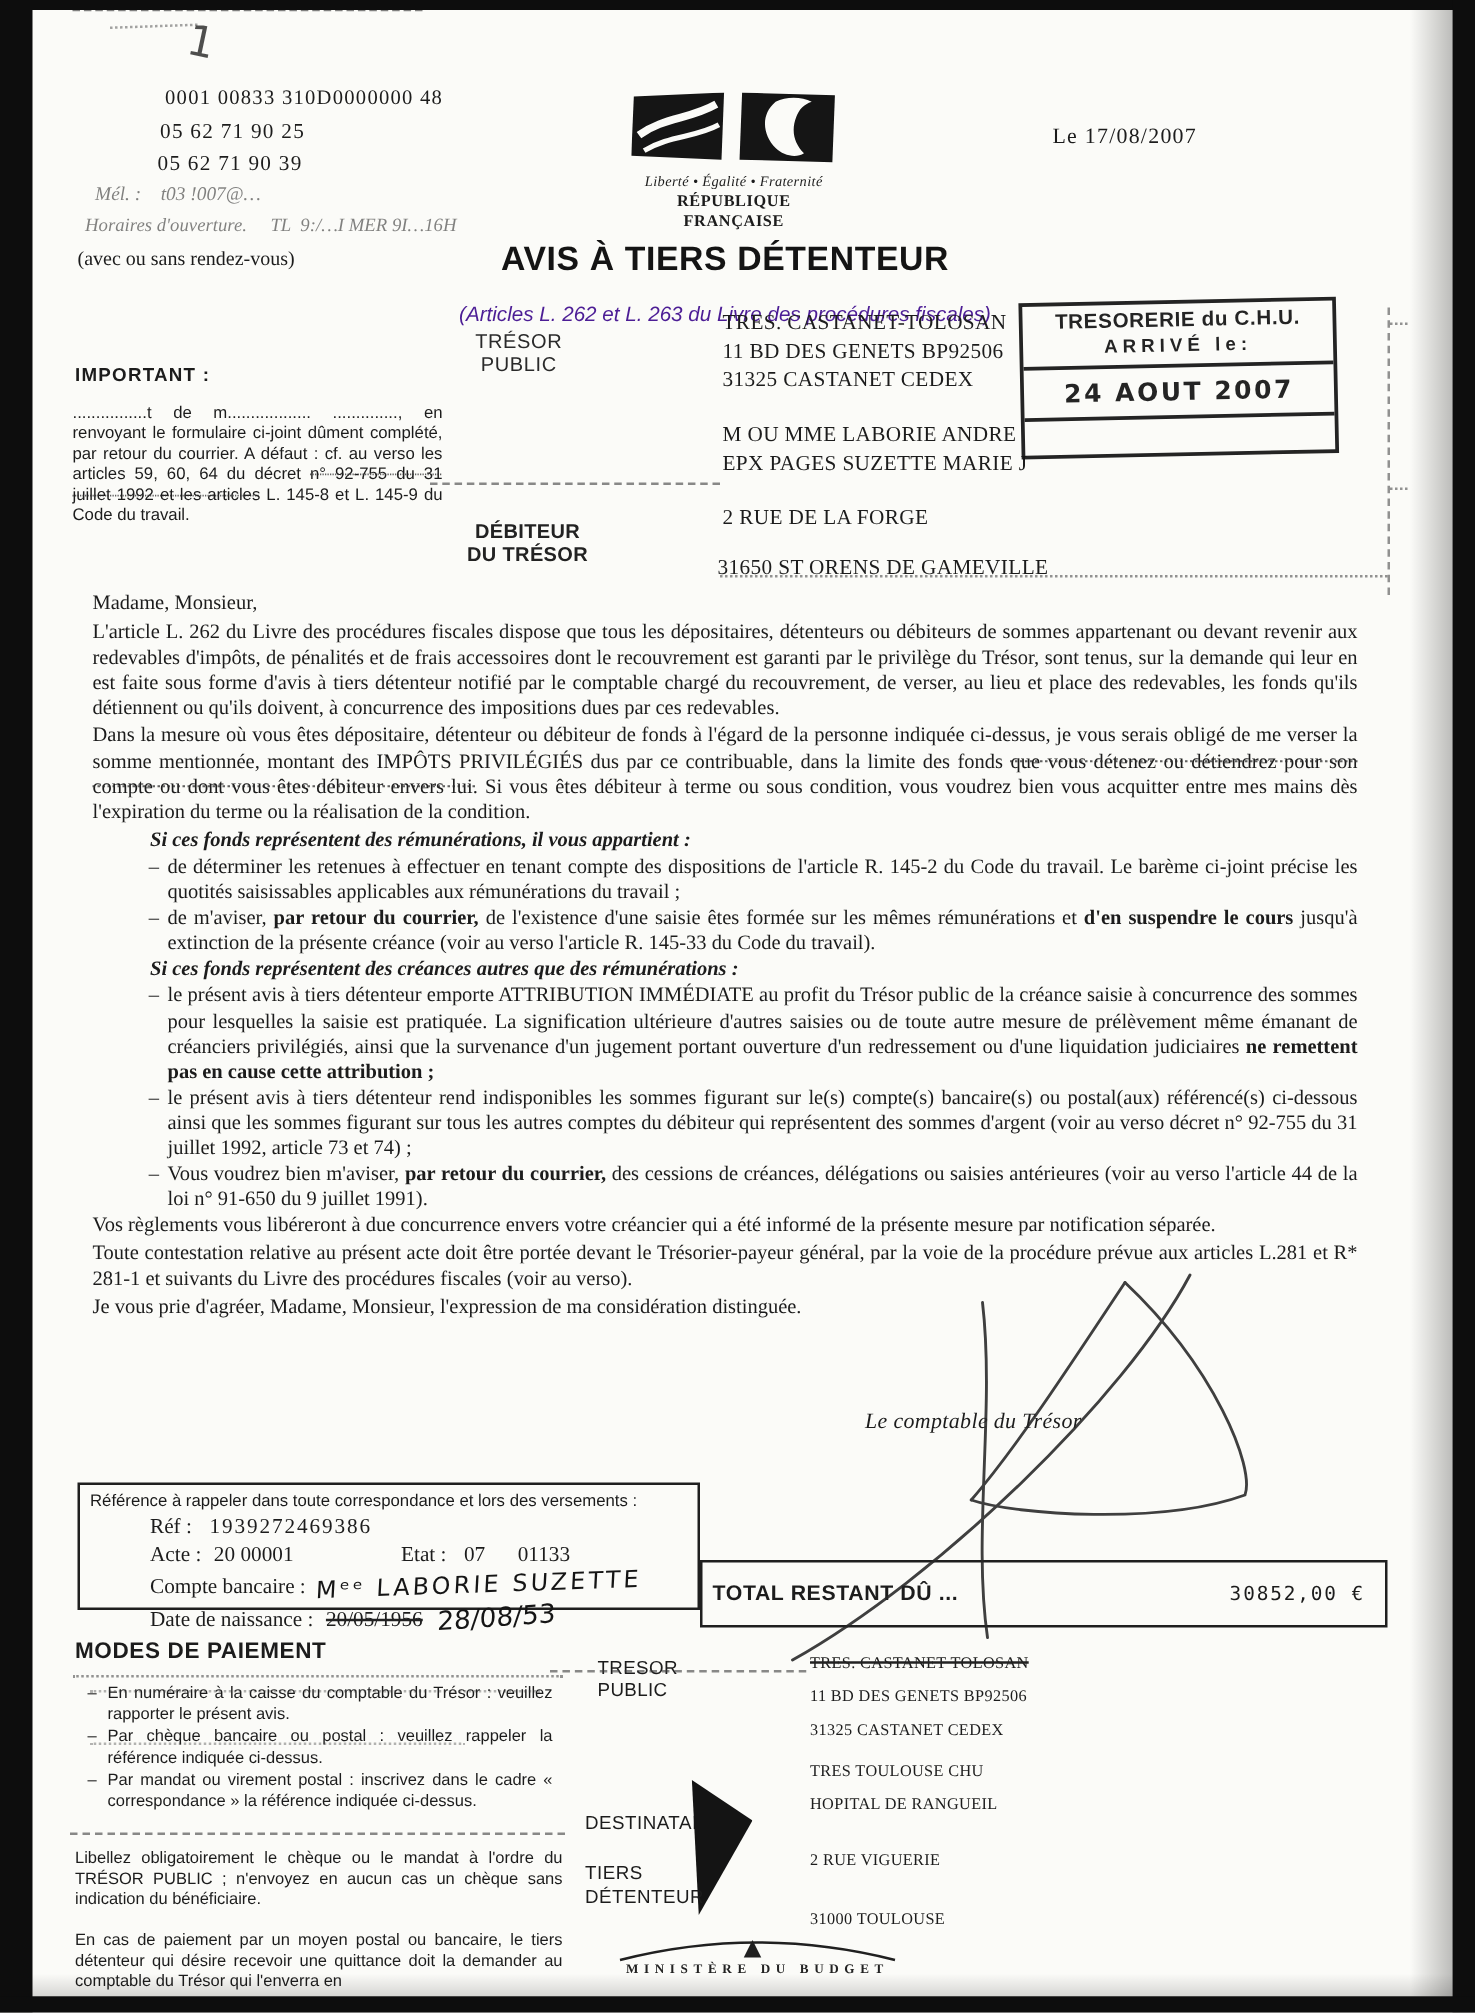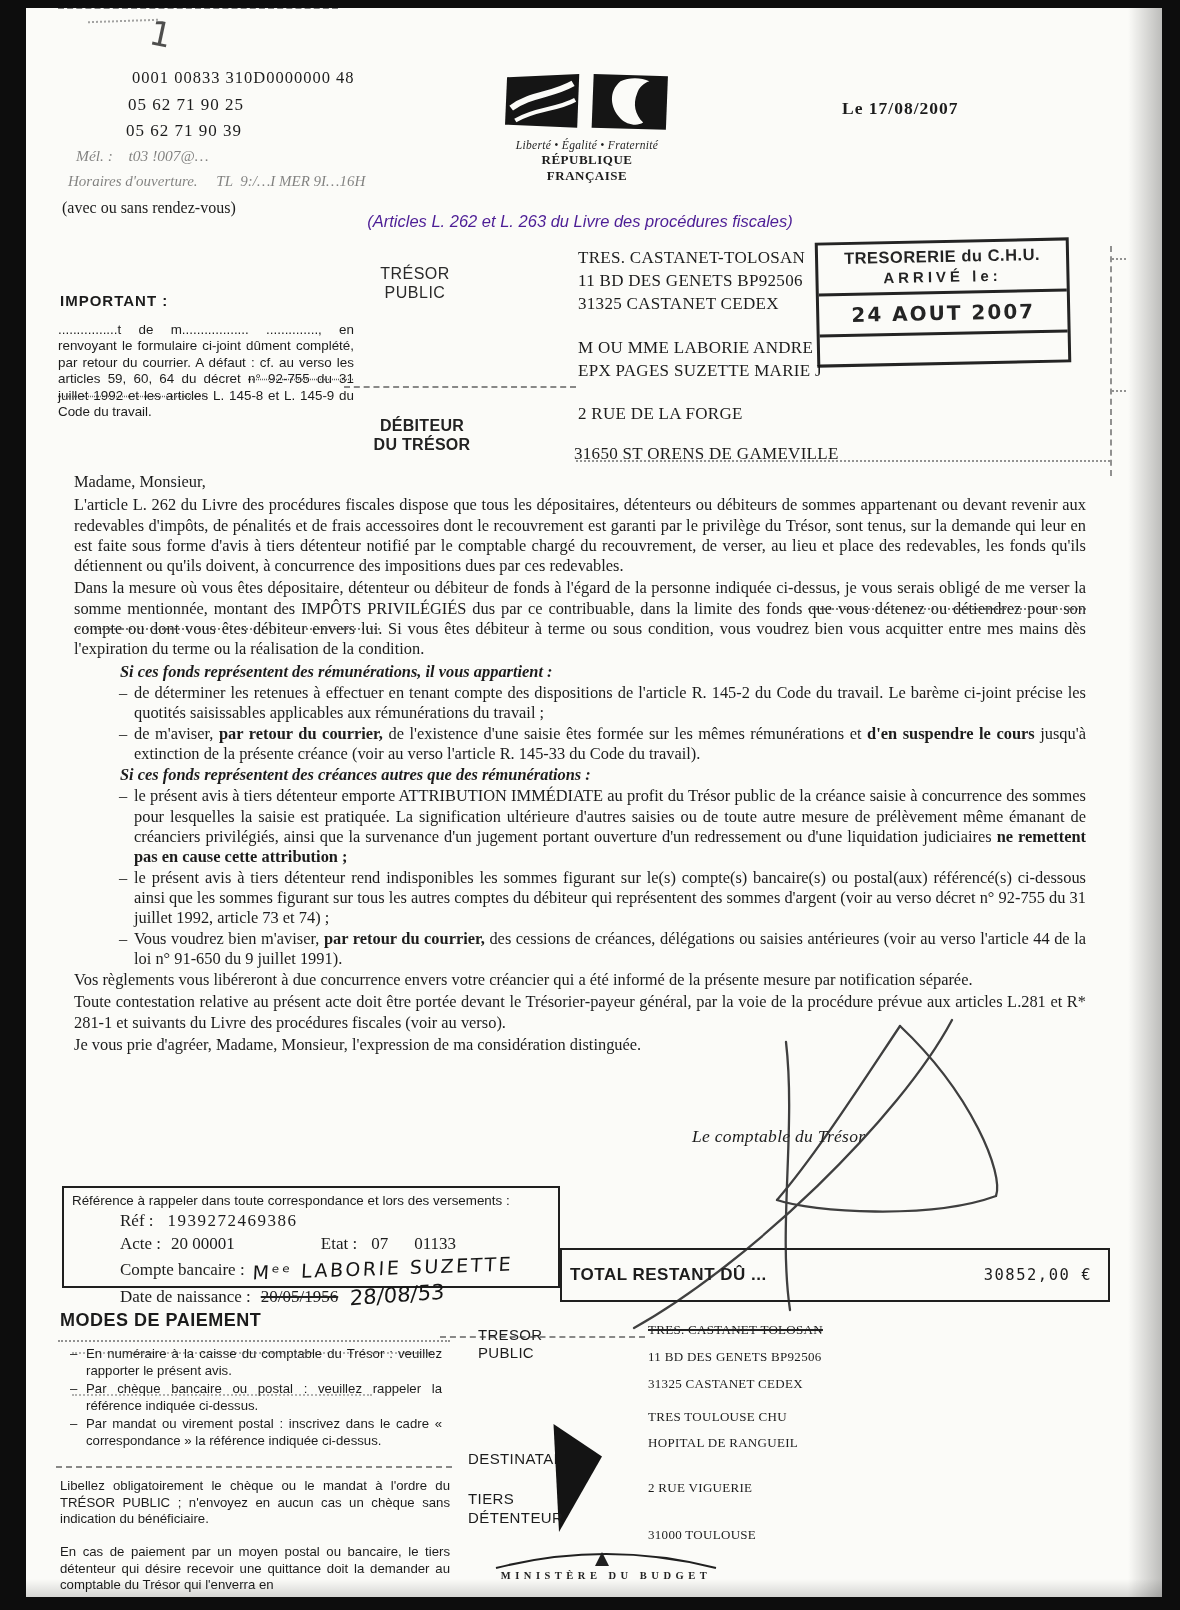--- a/index.html
+++ b/index.html
@@ -28,21 +28,21 @@
   
   .serial { left:132px; top:68px; font-size:16.5px; letter-spacing:1px; }
   .phone1 { left:128px; top:95px; font-size:17px; letter-spacing:1px; }
   .phone2 { left:126px; top:121px; font-size:17px; letter-spacing:1px; }
   .email-line { left:76px; top:147px; font-size:15.5px; }
   .hours-line { left:68px; top:173px; font-size:15px; }
   .rdv-line { left:62px; top:199px; font-size:16px; }
   .logo-block { left:503px; top:74px; width:168px; text-align:center; }
   .logo-motto { font-style:italic; font-size:11.5px; margin-top:1px; letter-spacing:.3px; }
   .logo-republic { font-size:13px; font-weight:bold; letter-spacing:.5px; margin-top:1px; }
-  .date-line { left:842px; top:98px; font-size:17.5px; letter-spacing:1px;font-weight:bold; }
+  .date-line { left:842px; top:98px; font-size:17.5px; letter-spacing:1px; }
 
   .title-block { left:320px; top:192px; width:520px; text-align:center; }
   .title-main { font-family:"Liberation Sans","DejaVu Sans",sans-serif; font-weight:bold; font-size:27px; letter-spacing:.5px; color:#141414; }
   .title-sub  { font-family:"Liberation Sans","DejaVu Sans",sans-serif; font-style:italic; font-size:16.5px; margin-top:20px; color:#4c1d95; }
 
   .sender-label { left:350px; top:264px; width:130px; text-align:center; font-size:16px; line-height:19px; color:#2a2a2a; letter-spacing:.5px; }
   .sender-address { left:578px; top:246px; font-size:17px; line-height:23px; letter-spacing:.3px; }
   .recipient { left:578px; top:336px; font-size:17px; line-height:23px; letter-spacing:.3px; }
   .debtor-label { left:352px; top:416px; width:140px; text-align:center; font-weight:bold; font-size:16px; line-height:19px; color:#222; letter-spacing:.3px; }
   .debtor-a1 { left:578px; top:404px; font-size:17px; letter-spacing:.3px; }
@@ -123,20 +123,21 @@
       <path d="M86 0 L158 2 L156 54 L84 52 Z" fill="#151515"></path>
       <path d="M112 7 C 100 17, 102 33, 112 43 C 118 49, 128 51, 134 47 C 126 39, 124 29, 128 19 C 130 13, 134 9, 140 7 C 132 3, 120 3, 112 7 Z" fill="#fbfbf8"></path>
     </svg>
     <div class="serif logo-motto">Liberté • Égalité • Fraternité</div>
     <div class="serif logo-republic">RÉPUBLIQUE FRANÇAISE</div>
   </div>
 
   <div class="abs serif date-line">Le 17/08/2007</div>
 
   <div class="abs title-block">
+    <div class="title-main">AVIS À TIERS DÉTENTEUR</div>
     <div class="title-sub">(Articles L. 262 et L. 263 du Livre des procédures fiscales)</div>
   </div>
 
   <div class="abs sans sender-label">
     <div>TRÉSOR</div>
     <div>PUBLIC</div>
   </div>
   <div class="abs serif sender-address">
     <div>TRES. CASTANET-TOLOSAN</div>
     <div>11 BD DES GENETS BP92506</div>

